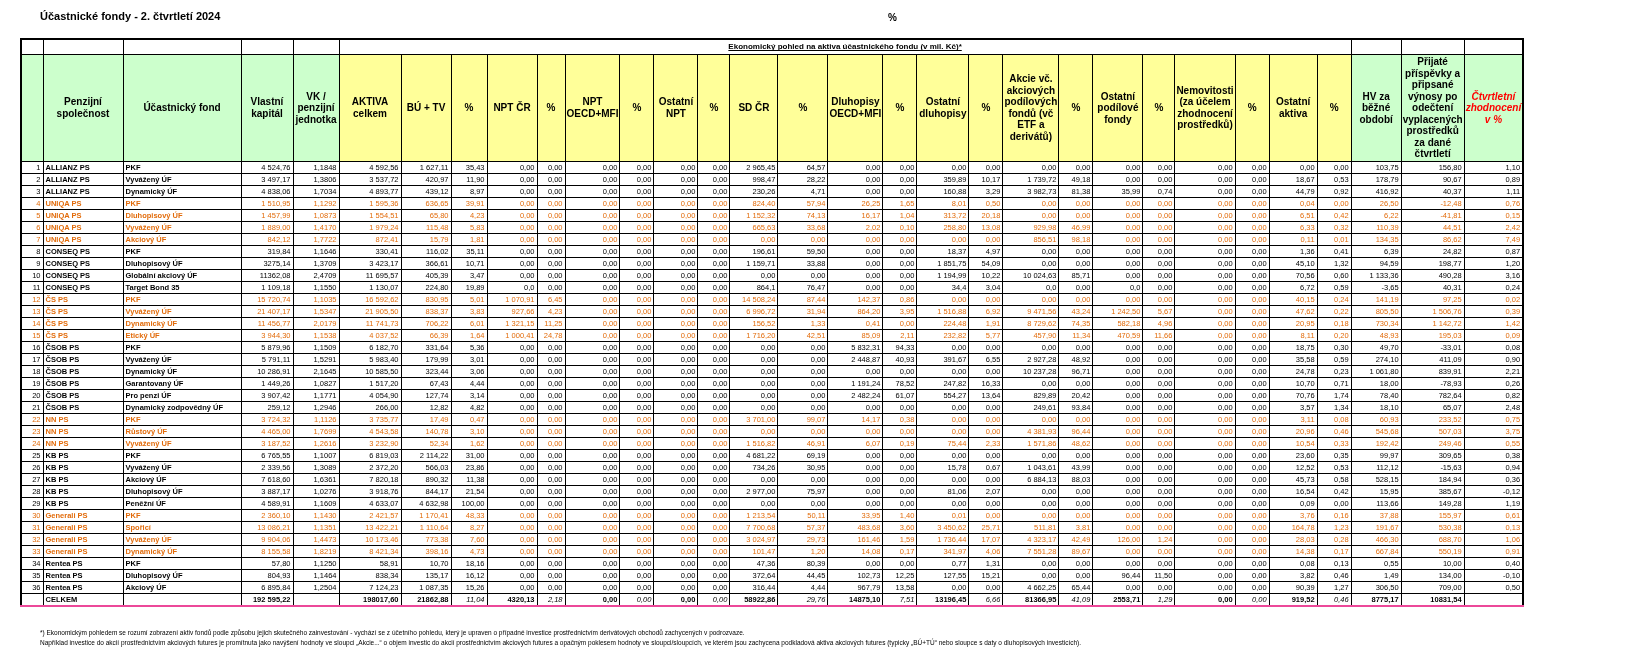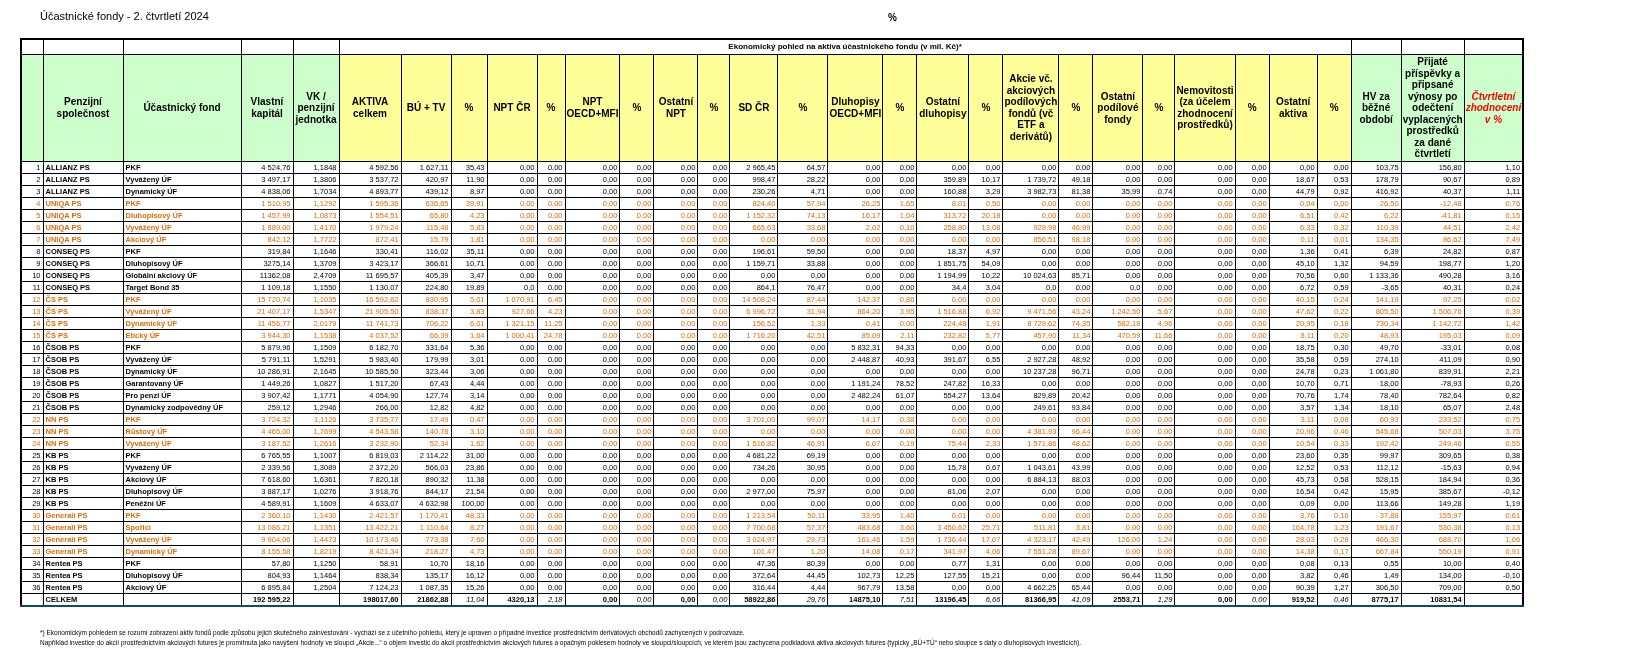--- a/index.html
+++ b/index.html
@@ -3,34 +3,34 @@
 <meta charset="utf-8">
 <style>
   :root{
     --green:#ccffcc;
     --yellow:#ffff99;
     --hl:#e26b0a;
     --redhdr:#ff0000;
   }
   html,body{margin:0;padding:0;background:#ffffff;font-family:"Liberation Sans",sans-serif;color:#000;}
   .page{position:relative;width:1646px;height:660px;background:#fff;overflow:hidden;}
-  .title{position:absolute;left:40px;top:10px;font-size:11px;font-weight:normal;}
+  .title{position:absolute;left:40px;top:10px;font-size:11px;font-weight:bold;}
   .pct-top{position:absolute;left:888px;top:12px;font-size:10px;font-weight:bold;}
   table.fund{border-collapse:collapse;table-layout:fixed;position:absolute;left:20px;top:38px;border:2px solid #000;}
   table.fund td, table.fund th{border:1px solid #000;overflow:hidden;}
   table.fund th{font-size:10px;font-weight:bold;text-align:center;vertical-align:middle;padding:1px 1px;white-space:normal;line-height:1.15;}
   table.fund td{font-size:7.5px;padding:0 2px;height:11px;line-height:11px;white-space:nowrap;vertical-align:middle;}
-  tr.hdr-top th{height:12px;background:#fff;font-size:8px;}
+  tr.hdr-top th{height:12px;background:#fff;font-size:8px;text-decoration:underline;}
   th.green{background:var(--green);}
   th.yellow{background:var(--yellow);}
   th.redtext{color:var(--redhdr);font-style:italic;}
   td.num{text-align:right;}
   td.txt{text-align:left;font-weight:bold;}
   tr.hl td{color:var(--hl);}
-  tr.tot{border-top:1.5px solid #000;border-bottom:2px solid #0c4a6e;}
+  tr.tot{border-top:1.5px solid #000;border-bottom:2px solid #ec4899;}
   tr.tot td{font-weight:bold;}
   tr.tot td.pctcol{font-weight:normal;font-style:italic;}
   tbody tr:nth-child(odd) td{background:#fff;}
   .footnotes{position:absolute;left:40px;top:628px;font-size:6.5px;line-height:1.5;color:#000;}
 </style>
 </head>
 <body>
 
 <div class="page">
   <div class="title">Účastnické fondy - 2. čtvrtletí 2024</div>
@@ -1173,21 +1173,21 @@
           <td class="num">688,70</td>
           <td class="num">1,06</td>
         </tr>
         <tr class="hl">
           <td class="num">33</td>
           <td class="txt">Generali PS</td>
           <td class="txt">Dynamický ÚF</td>
           <td class="num">8 155,58</td>
           <td class="num">1,8219</td>
           <td class="num">8 421,34</td>
-          <td class="num">218,27</td>
+          <td class="num">398,16</td>
           <td class="num pctcol">4,73</td>
           <td class="num">0,00</td>
           <td class="num pctcol">0,00</td>
           <td class="num">0,00</td>
           <td class="num pctcol">0,00</td>
           <td class="num">0,00</td>
           <td class="num pctcol">0,00</td>
           <td class="num">101,47</td>
           <td class="num pctcol">1,20</td>
           <td class="num">14,08</td>

